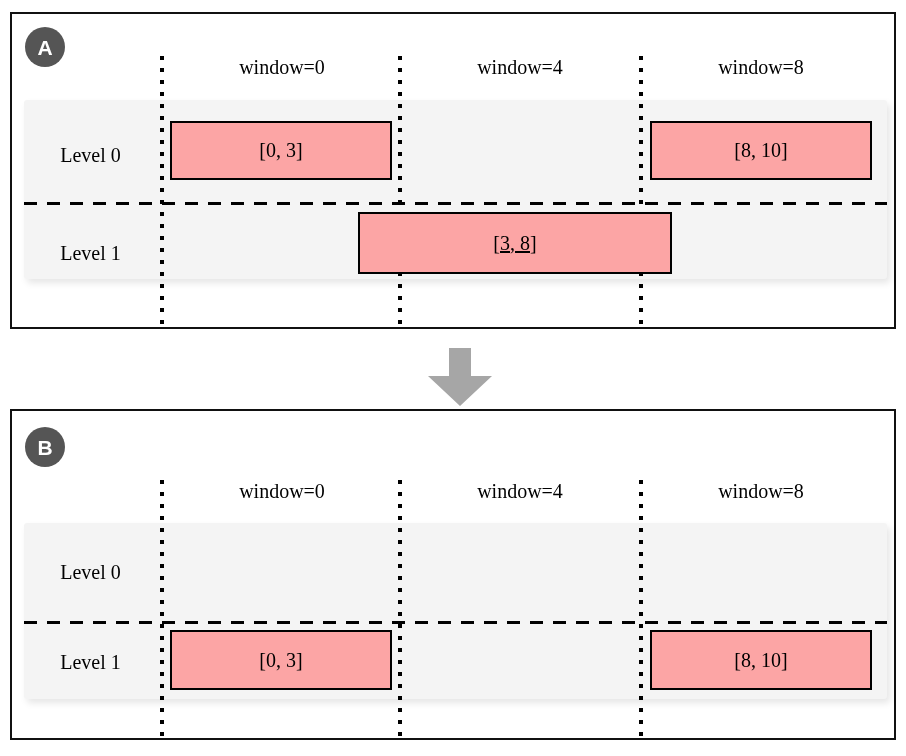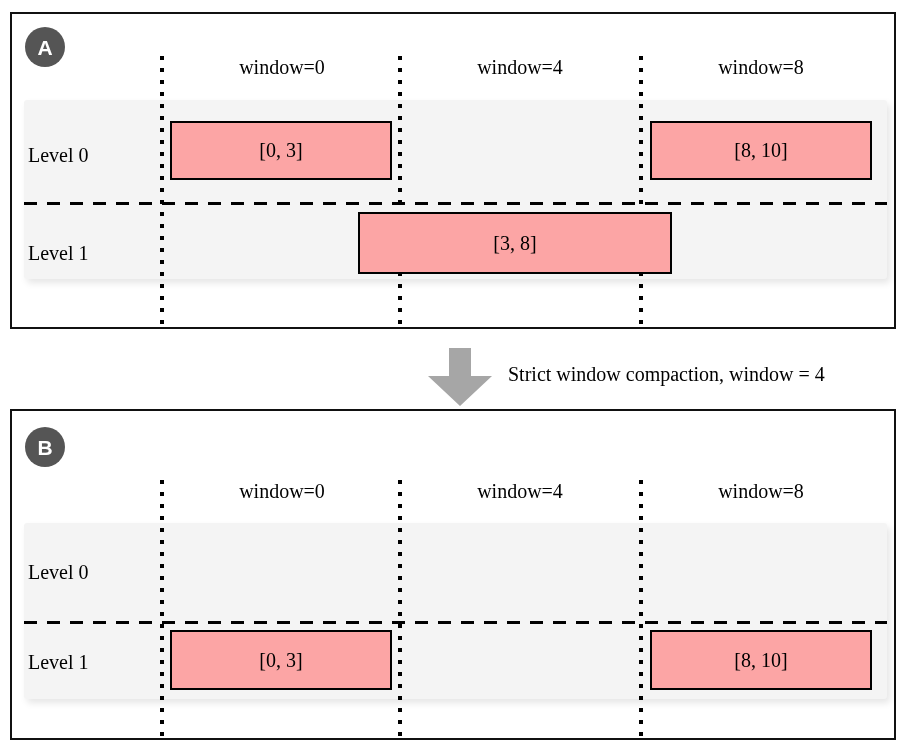--- a/index.html
+++ b/index.html
@@ -88,21 +88,21 @@
     position: absolute;
     font-size: 20px;
     text-align: center;
     white-space: nowrap;
   }
 
   
   .level-label {
     position: absolute;
     font-size: 20px;
-    text-align: left;
+    text-align: center;
     white-space: nowrap;
   }
 
   
   .interval {
     position: absolute;
     border: 2.5px solid #000000;
     background: #fca5a5;
     box-sizing: border-box;
     display: flex;
@@ -156,29 +156,28 @@
     <div class="vline" style="left:627px; top:42px; height:273px;"></div>
 
     <div class="hdash" style="left:12px; top:188px; width:863px;"></div>
 
     <div class="level-label" style="left:16px; top:130px; width:125px;">Level 0</div>
     <div class="level-label" style="left:16px; top:228px; width:125px;">Level 1</div>
 
     <div class="interval" style="left:158px; top:107px; width:222px; height:59px;">[0, 3]</div>
     <div class="interval" style="left:638px; top:107px; width:222px; height:59px;">[8, 10]</div>
 
-    <div class="interval" style="left:346px; top:198px; width:314px; height:62px;">[3, 8]</div>
+    <div class="interval" style="left:346px; top:198px; width:314px; height:62px;text-decoration:underline;">[3, 8]</div>
 
   </div>
 
   <div id="transition">
     <svg id="down-arrow" viewBox="0 0 64 58">
       <polygon points="21,0 43,0 43,28 64,28 32,58 0,28 21,28" fill="#a6a6a6"></polygon>
     </svg>
-    <div id="transition-caption">Strict window compaction, window = 4</div>
   </div>
 
   <div class="panel" id="panel-b">
 
     <div class="badge" id="badge-b">B</div>
 
     <div class="level-band" id="band-b"></div>
 
     <div class="win-label" style="left:151px; top:69px; width:238px;">window=0</div>
     <div class="win-label" style="left:389px; top:69px; width:238px;">window=4</div>

